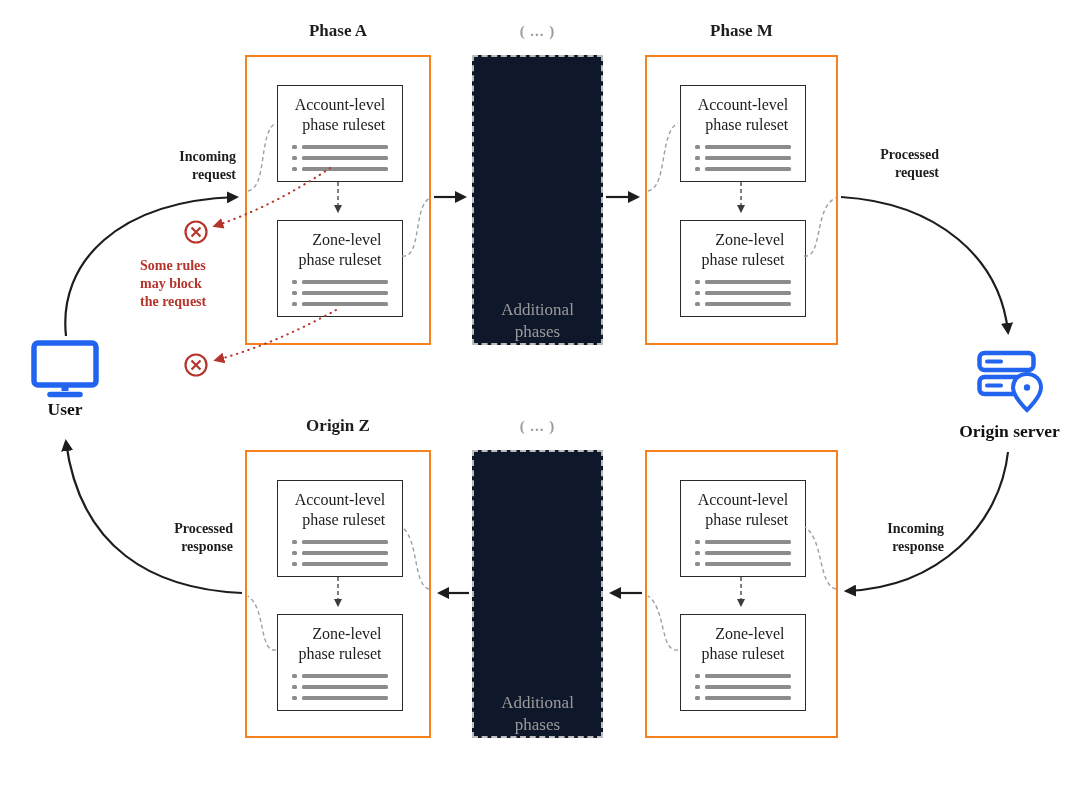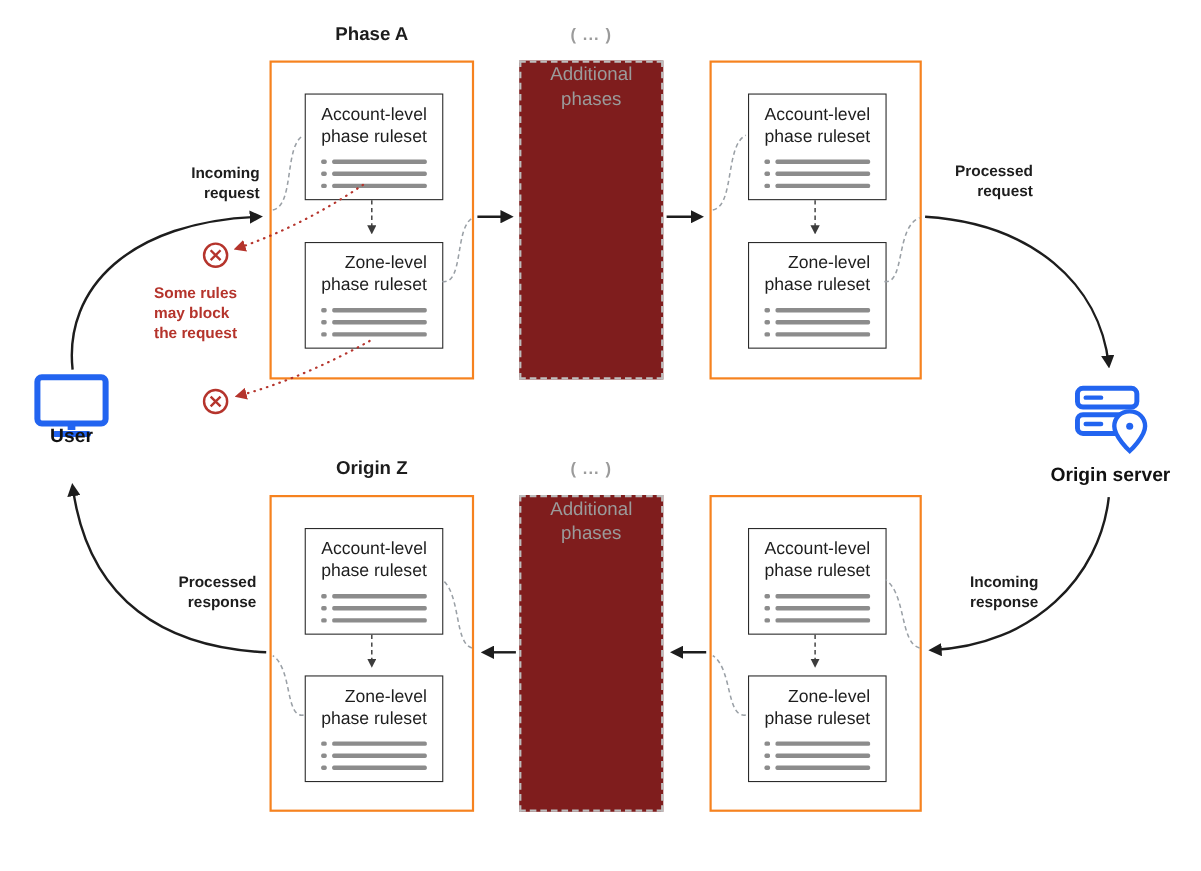--- a/index.html
+++ b/index.html
@@ -1,25 +1,25 @@
 <!DOCTYPE html>
 <html style="--orange: #f6821f; --blue: #2264f0; --red: #b5342c; --ink: #1d1d1d; --grayline: #8c8c8c; --graydash: #9aa0a6; --graytext: #9b9b9b; --grayborder: #bdbdbd;"><head>
 <meta charset="utf-8">
 <style>
   * { margin:0; padding:0; box-sizing:border-box; }
   html,body { background:#fff; }
   body { font-family:"Liberation Sans", sans-serif; color:var(--ink,#1d1d1d); }
-  .canvas { position:relative; width:1092px; height:792px; background:#fff; overflow:hidden; }
+  .canvas { position:relative; width:1092px; height:792px; background:#fff; overflow:hidden;font-family:Liberation Serif, serif; }
   .abs { position:absolute; }
 
   .overlay { position:absolute; left:0; top:0; pointer-events:none; }
 
   .phase-box { position:absolute; border:2.5px solid var(--orange,#f6821f); background:#fff; }
-  .dash-box { position:absolute; border:2px dashed var(--grayborder,#bdbdbd); background:#7f1d1d;
-              display:flex; align-items:flex-start; justify-content:center; }
+  .dash-box { position:absolute; border:2px dashed var(--grayborder,#bdbdbd); background:#0f172a;
+              display:flex; align-items:flex-end; justify-content:center; }
 
   .phase-title { position:absolute; font-weight:bold; font-size:17px; color:var(--ink,#1d1d1d); text-align:center; }
   .dash-header { position:absolute; font-weight:bold; font-size:15px; color:var(--graytext,#9b9b9b); text-align:center; letter-spacing:1px; }
   .additional-label { color:var(--graytext,#9b9b9b); font-size:17px; text-align:center; line-height:1.3; white-space:pre-line; }
 
   .card { position:absolute; width:126px; height:97px; border:1px solid #2b2b2b; background:#fff;
           padding:9px 12px 8px; display:flex; flex-direction:column; align-items:center; }
   .card-label { font-size:16px; color:var(--ink,#1d1d1d); text-align:right; line-height:1.28; white-space:pre-line; }
   .list { margin-top:9px; width:100%; display:flex; flex-direction:column; gap:7px; padding:0 2px; }
   .list-row { display:flex; align-items:center; gap:5px; }
@@ -46,20 +46,21 @@
   .blue-stroke-filled { stroke:var(--blue,#2264f0); fill:#fff; }
   .fill-blue { fill:var(--blue,#2264f0); }
 </style>
 </head>
 <body>
 
 <div class="canvas">
 
   <div class="phase-title" style="left:245px;top:21px;width:186px">Phase A</div>
   <div class="dash-header" style="left:472px;top:23px;width:131px">( ... )</div>
+  <div class="phase-title" style="left:645px;top:21px;width:193px">Phase M</div>
 
   <div class="phase-title" style="left:245px;top:416px;width:186px">Origin Z</div>
   <div class="dash-header" style="left:472px;top:418px;width:131px">( ... )</div>
 
   <div class="phase-box" style="left:245px;top:55px;width:186px;height:290px">
     <div class="card" style="left:30px;top:28px">
       <div class="card-label">Account-level
 phase ruleset</div>
       <div class="list">
         <div class="list-row">
@@ -291,21 +292,21 @@
 may block
 the request</div>
 
   <div class="abs" style="left:30px;top:340px">
     <svg width="70" height="58" viewBox="0 0 70 58">
       <rect x="4" y="3" width="62" height="42" rx="4" class="blue-stroke" stroke-width="5.5"></rect>
       <path d="M 35 45 L 35 51" class="blue-stroke" stroke-width="7"></path>
       <path d="M 20 54.5 L 50 54.5" class="blue-stroke" stroke-width="5.5" stroke-linecap="round"></path>
     </svg>
   </div>
-  <div class="node-label" style="left:25px;top:386px;width:80px">User</div>
+  <div class="node-label" style="left:25px;top:399px;width:80px">User</div>
 
   <div class="abs" style="left:977px;top:350px">
     <svg width="68" height="64" viewBox="0 0 68 64">
       <rect x="2.5" y="3" width="54" height="17" rx="5" class="blue-stroke" stroke-width="4.5"></rect>
       <rect x="2.5" y="27" width="54" height="17" rx="5" class="blue-stroke" stroke-width="4.5"></rect>
       <path d="M 10 11.5 L 24 11.5" class="blue-stroke" stroke-width="4" stroke-linecap="round"></path>
       <path d="M 10 35.5 L 24 35.5" class="blue-stroke" stroke-width="4" stroke-linecap="round"></path>
       <path d="M 50 24 C 41.7 24 36 30 36 37.5 C 36 47 50 60 50 60 C 50 60 64 47 64 37.5 C 64 30 58.3 24 50 24 Z" class="blue-stroke-filled" stroke-width="4"></path>
       <circle cx="50" cy="37.5" r="3.2" class="fill-blue"></circle>
     </svg>

